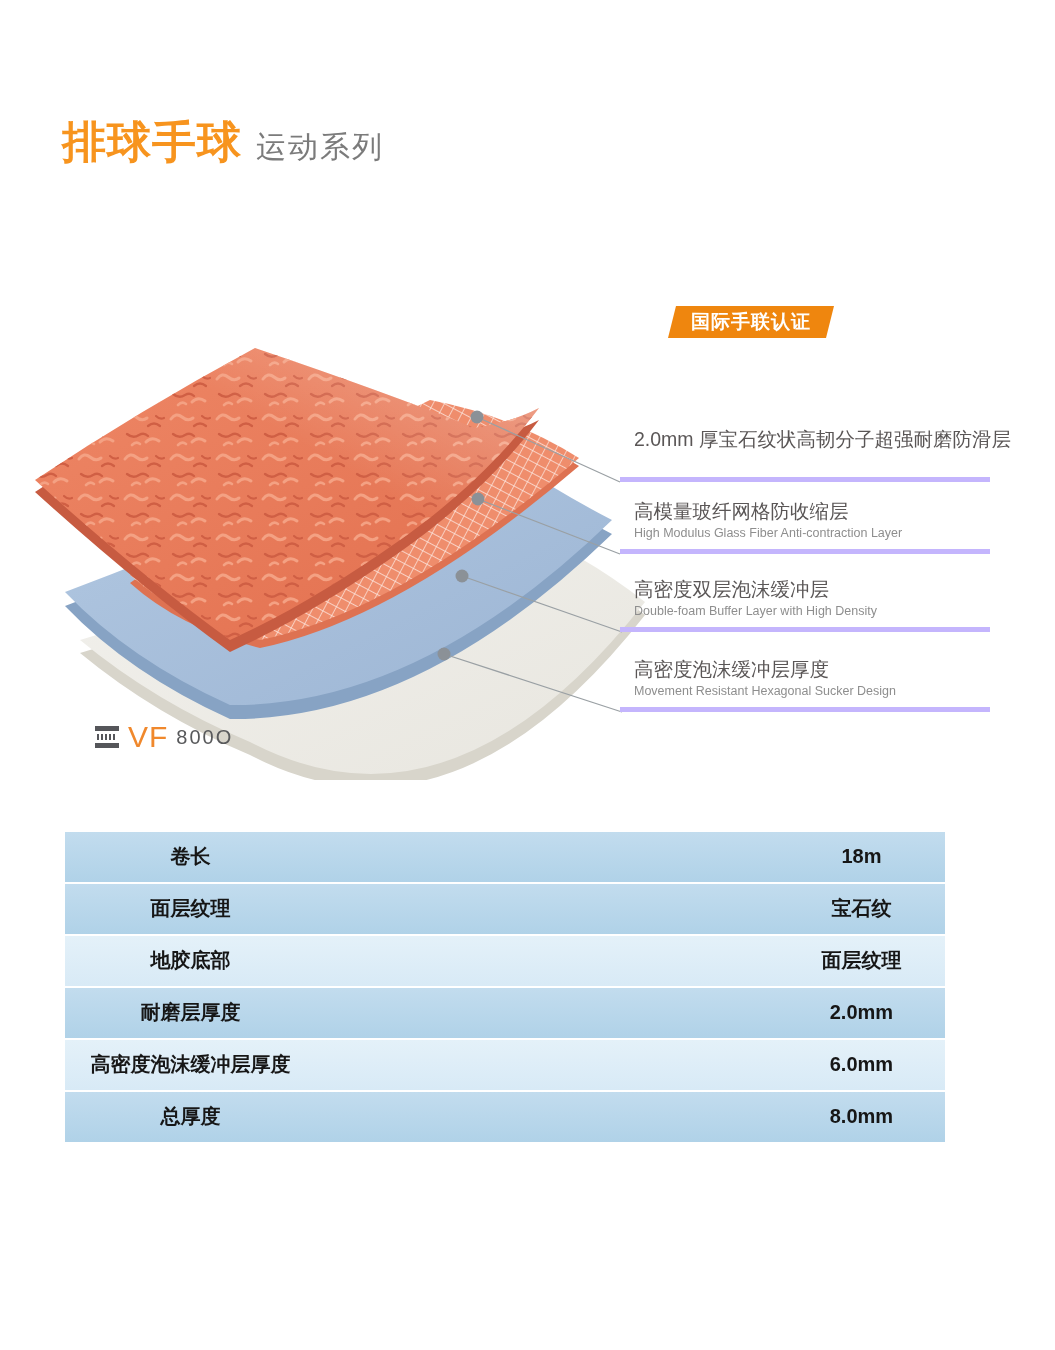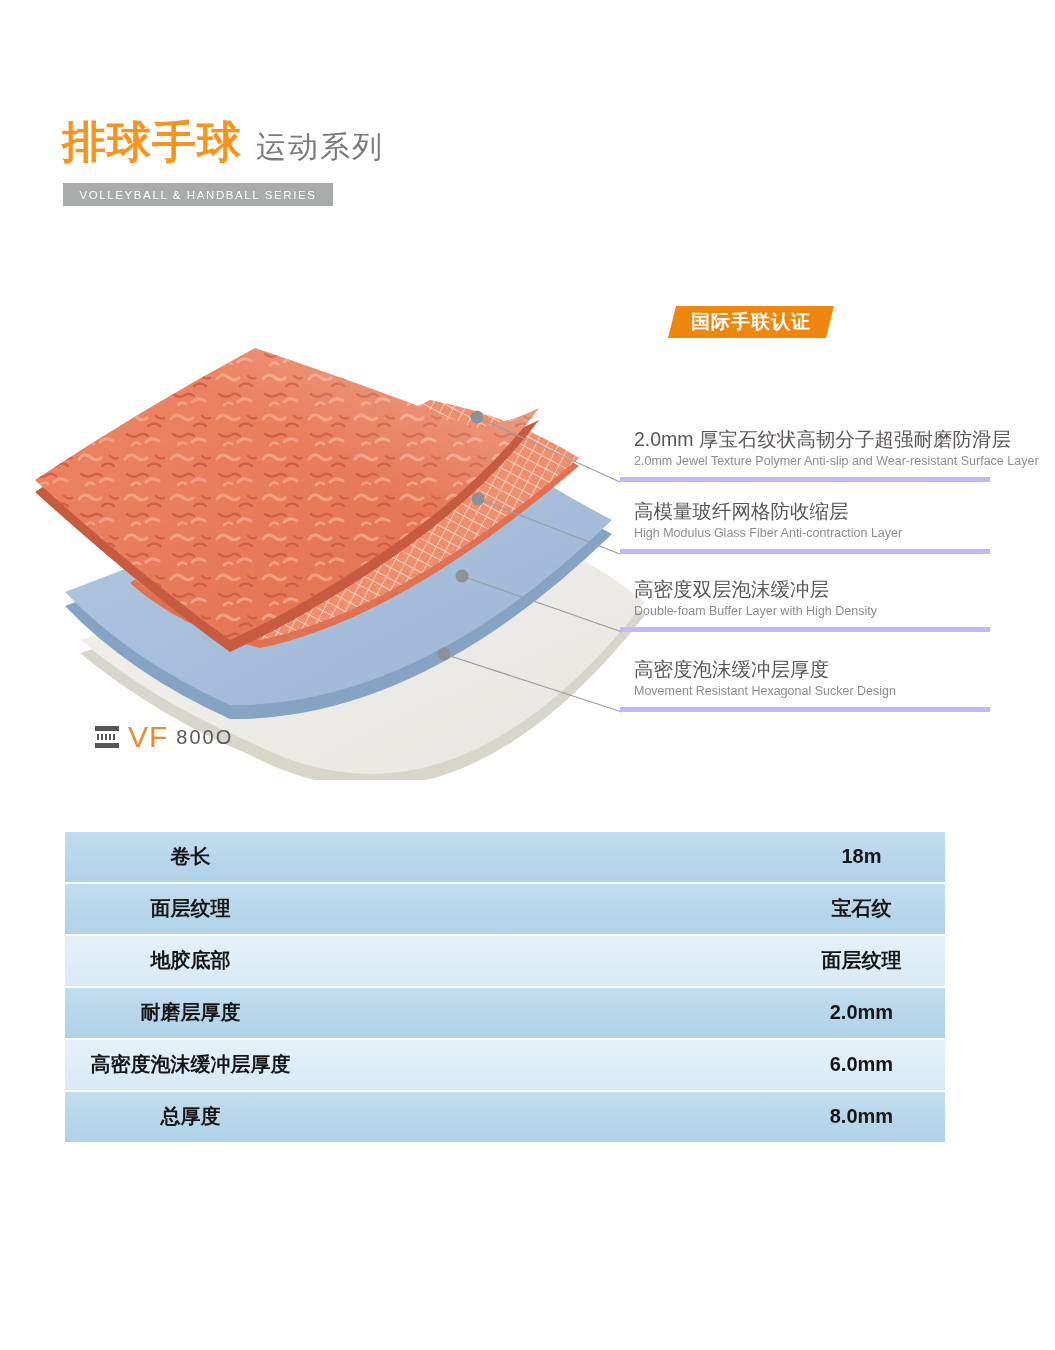--- a/index.html
+++ b/index.html
@@ -49,23 +49,20 @@
   .spec-value{margin-left:auto;width:19%;text-align:center;font-weight:bold;font-size:20px;color:#161616;}
 </style>
 </head>
 <body>
 
 <div class="page">
 
   <div class="title-row">
     <span class="title-cn">排球手球</span>
     <span class="subtitle-cn">运动系列</span>
-  </div>
-  <div class="series-bar">
-    <span>VOLLEYBALL &amp; HANDBALL SERIES</span>
   </div>
 
   <div class="badge">
     <span class="badge-text">国际手联认证</span>
   </div>
 
   <svg class="illustration" viewBox="0 0 620 450" xmlns="http://www.w3.org/2000/svg">
     <defs>
       <linearGradient id="coralGrad" x1="0" y1="0" x2="1" y2="1">
         <stop offset="0" stop-color="#ee8766"></stop>
@@ -131,21 +128,20 @@
     <g fill="#8b9197">
       <circle cx="447" cy="87" r="6.5"></circle>
       <circle cx="448" cy="169" r="6.5"></circle>
       <circle cx="432" cy="246" r="6.5"></circle>
       <circle cx="414" cy="324" r="6.5"></circle>
     </g>
   </svg>
 
   <div class="layer-note note-1">
     <div class="cn">2.0mm 厚宝石纹状高韧分子超强耐磨防滑层</div>
-    <div class="en">2.0mm Jewel Texture Polymer Anti-slip and Wear-resistant Surface Layer</div>
   </div>
   <div class="layer-note note-2">
     <div class="cn">高模量玻纤网格防收缩层</div>
     <div class="en">High Modulus Glass Fiber Anti-contraction Layer</div>
   </div>
   <div class="layer-note note-3">
     <div class="cn">高密度双层泡沫缓冲层</div>
     <div class="en">Double-foam Buffer Layer with High Density</div>
   </div>
   <div class="layer-note note-4">

